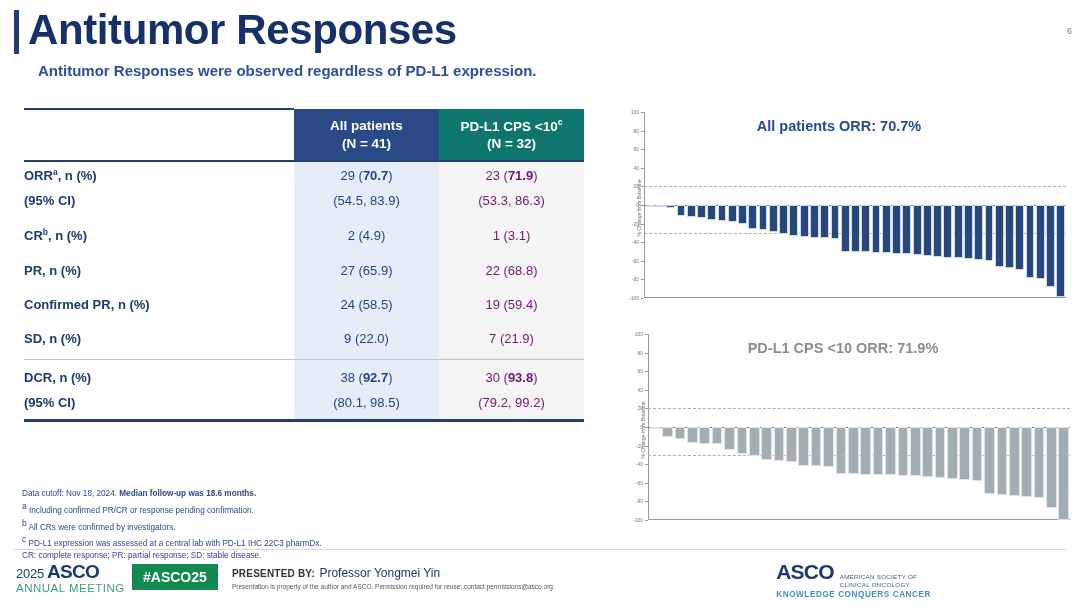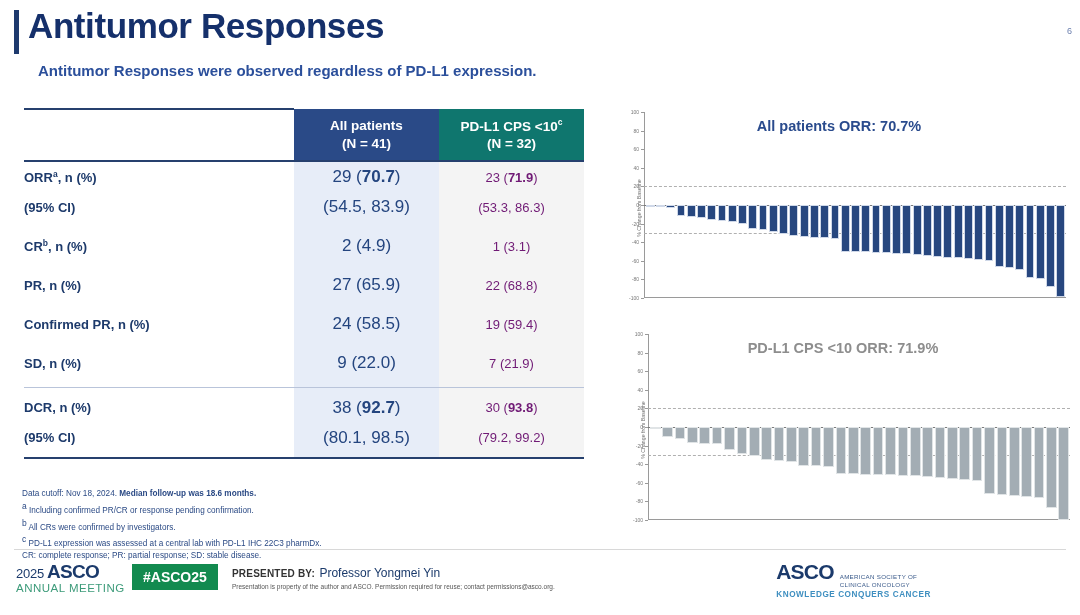--- a/index.html
+++ b/index.html
@@ -12,21 +12,21 @@
   }
   .slide { position: relative; width: 1080px; height: 615px; }
 
   
   .accent-bar {
     position: absolute; left: 14px; top: 10px;
     width: 5px; height: 44px; background: #1e3a6e;
   }
   .title {
     position: absolute; left: 28px; top: 6px;
-    font-size: 35px; font-weight: bold; color: #15306b;
+    font-size: 42px; font-weight: bold; color: #15306b;
     letter-spacing: -0.4px;
   }
   .subtitle {
     position: absolute; left: 38px; top: 62px;
     font-size: 15px; font-weight: bold; color: #2b4f9b;
   }
   .page-num {
     position: absolute; right: 8px; top: 26px;
     font-size: 9px; color: #6b7fae;
   }
@@ -45,21 +45,21 @@
   }
   th.h-gray {
     background: #0f766e; color: #ffffff; font-size: 13.5px; font-weight: bold;
     text-align: center; vertical-align: middle; height: 52px; line-height: 1.3;
   }
   td.lbl {
     font-size: 13px; font-weight: bold; color: #1d3a6b;
     padding: 5px 0 5px 0; background: #fff; white-space: nowrap;
   }
   td.v-blue {
-    background: #e7edf8; color: #24457f; font-size: 17px;
+    background: #e7edf8; color: #24457f; font-size: 13px;
     text-align: center; padding: 5px 0;
   }
   td.v-gray {
     background: #f4f4f4; color: #701a75; font-size: 13px;
     text-align: center; padding: 5px 0;
   }
   td.v-blue b, td.v-gray b { font-weight: bold; }
   .ind0 { padding-left: 14px; }
   .ind1 { padding-left: 30px; }
   .ind2 { padding-left: 56px; }

